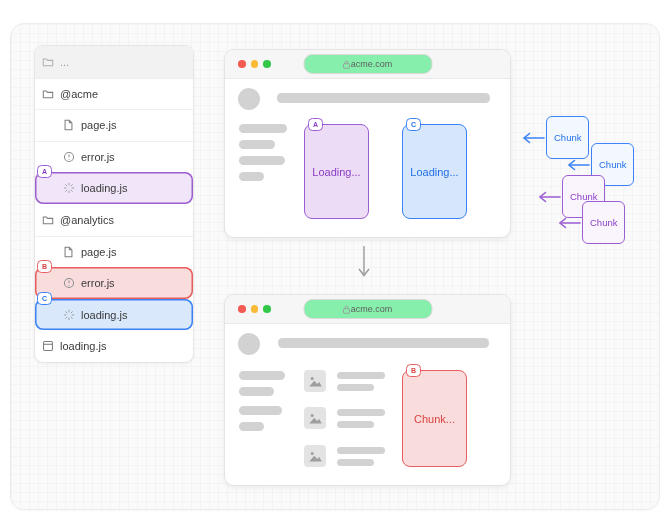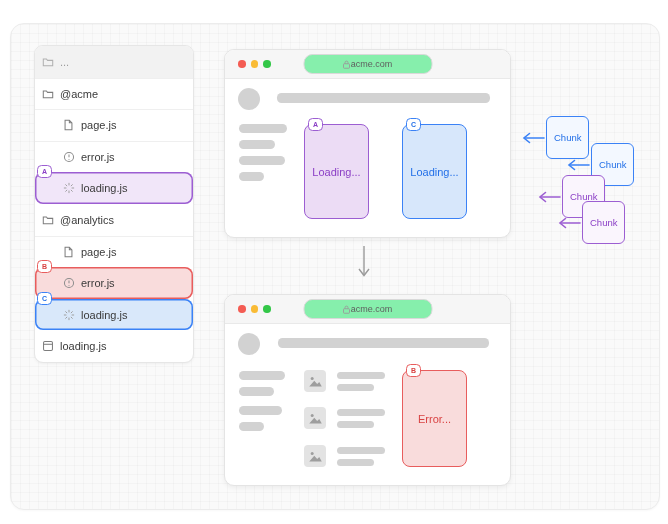--- a/index.html
+++ b/index.html
@@ -301,21 +301,21 @@
       <svg width="15" height="15" viewBox="0 0 18 18">
           <circle cx="5" cy="5.5" r="1.8" fill="#9e9e9e"></circle>
           <path d="M1.5 15 L7.5 8 L11 12 L13.5 9.5 L16.5 15 Z" fill="#9e9e9e"></path>
         </svg>
     </div>
     <div class="sk sm" style="left:112px;top:152px;width:48px;"></div>
     <div class="sk sm" style="left:112px;top:164px;width:37px;"></div>
 
     <div class="slot red" style="left:177px;top:75px;height:97px;">
       <span class="badge red">B</span>
-      <span>Error...</span>
+      <span>Chunk...</span>
     </div>
   </div>
 
   <div class="chunk blue" style="left:508px;top:92px;">
     <svg width="26" height="18" viewBox="0 0 26 18" fill="none" stroke="#3b82f6" stroke-width="1.6" stroke-linecap="round">
         <line x1="25" y1="9" x2="6" y2="9"></line>
         <polyline points="10.5,4.5 5,9 10.5,13.5"></polyline>
       </svg>
     <span class="box">Chunk</span>
   </div>

